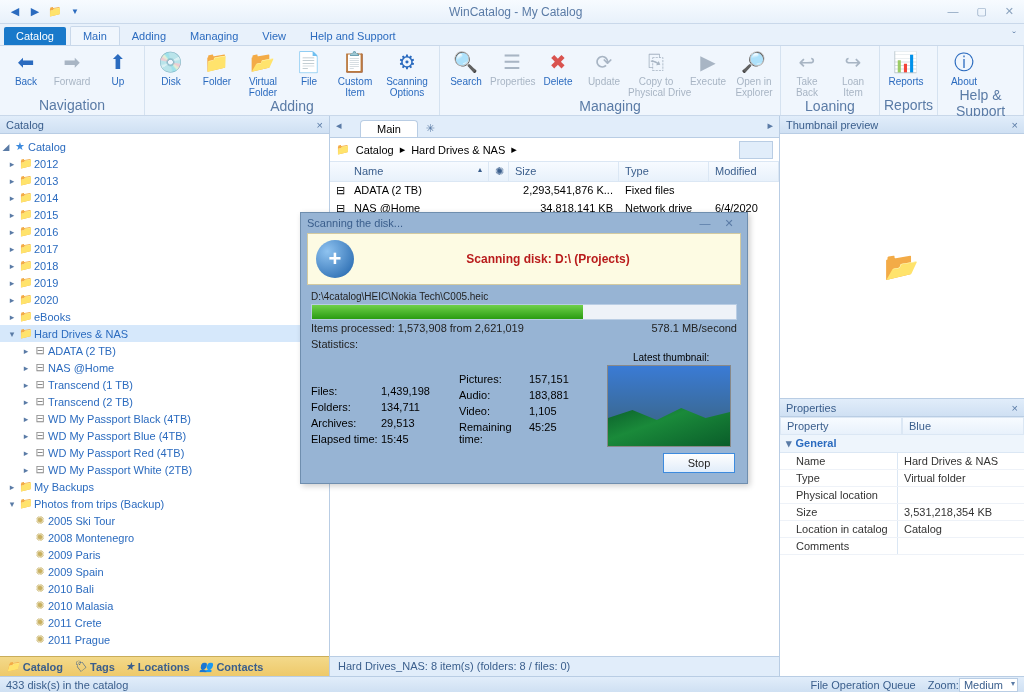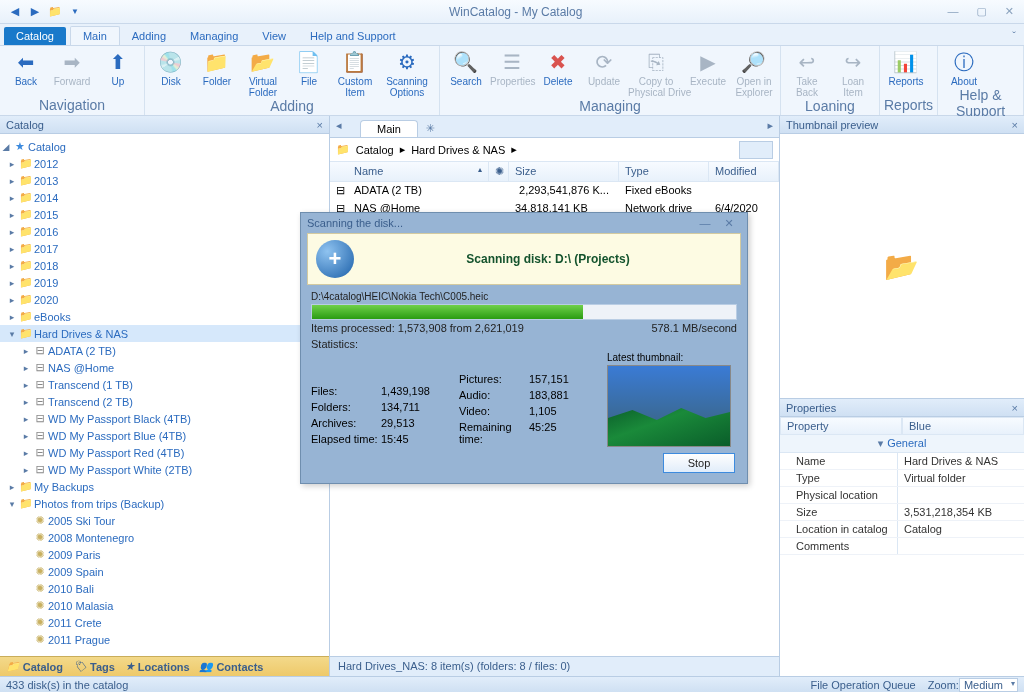--- a/index.html
+++ b/index.html
@@ -64,50 +64,50 @@
 .listbody { flex: 1; background: #fff; position: relative; }
 .center-status { height: 20px; background: #e1edfa; border-top: 1px solid #b9cde4; padding: 3px 8px; color: #3a5e8c; }
 
 
 .right { width: 244px; display: flex; flex-direction: column; background: #fff; }
 .thumb-body { flex: 1; display: flex; align-items: center; justify-content: center; }
 .thumb-body .foldericon { font-size: 28px; color: #3d8bde; }
 .props { border-top: 1px solid #b9cde4; display: flex; flex-direction: column; height: 278px;}
 .props-head { display: flex; }
 .props-head div { flex: 1; background: linear-gradient(#f7fbff,#e8f1fb); border: 1px solid #dbe7f4; padding: 2px 6px; color: #3a5e8c; }
-.prop-group { background: #eef5fc; color: #2b6bbf; font-weight: normal; padding: 2px 6px; border-bottom: 1px solid #dbe7f4; text-align: center; }
+.prop-group { background: #eef5fc; color: #2b6bbf; font-weight: bold; padding: 2px 6px; border-bottom: 1px solid #dbe7f4; }
 .prop-row { display: flex; border-bottom: 1px solid #eef2f8; }
 .prop-row .k { width: 118px; padding: 2px 6px 2px 16px; color: #333; border-right: 1px solid #dbe7f4; }
 .prop-row .v { flex: 1; padding: 2px 6px; color: #333; }
 
 
 .statusbar { position: absolute; bottom: 0; left: 0; right: 0; height: 16px; background: linear-gradient(#e1edfa,#cfe0f3); display: flex; align-items: center; padding: 0 6px; color: #3a5e8c; font-size: 10px; border-top: 1px solid #b9cde4; }
 .statusbar .spacer { flex: 1; }
 .statusbar .combo { border: 1px solid #b9cde4; background: #fff; padding: 0 14px 0 4px; position: relative; }
 .statusbar .combo::after { content: "▾"; position: absolute; right: 2px; font-size: 8px; color: #5a7ba6; }
 
 
 .modal { position: absolute; left: 300px; top: 212px; width: 448px; background: #97b4d4; border: 1px solid #6f8eae; box-shadow: 2px 2px 6px rgba(0,0,0,.2); }
 .modal-title { height: 20px; display: flex; align-items: center; padding: 0 6px; color: #3a5e8c; font-size: 11px; }
 .modal-title .spacer{flex:1;}
 .modal-title .wbtn { width: 24px; text-align: center; color: #5a7ba6; }
 .modal-banner { margin: 0 6px; background: #fdfbe3; border: 1px solid #d3caa0; height: 52px; display: flex; align-items: center; gap: 10px; padding: 0 8px; }
 .modal-banner .disc { width: 38px; height: 38px; border-radius: 50%; background: radial-gradient(circle at 30% 30%, #8fc3f0, #1b5fa8); display:flex;align-items:center;justify-content:center;color:#fff;font-size:22px;font-weight:bold;}
-.modal-banner .t { flex: 1; text-align: center; font-weight: bold; color: #14532d; font-size: 12px; }
+.modal-banner .t { flex: 1; text-align: center; font-weight: bold; color: #b91c1c; font-size: 12px; }
 .modal-path { padding: 6px 10px 2px 10px; color: #222; font-size: 10px; }
 .progress { margin: 0 10px; height: 16px; background: #eef2f8; border: 1px solid #b9cde4; position: relative; }
 .progress .bar { position: absolute; left: 0; top: 0; bottom: 0; width: 64%; background: linear-gradient(#6fd04a,#2a9c12); }
 .modal-row { display: flex; padding: 2px 10px; color: #222; font-size: 10px; gap: 32px; }
 .modal-row .l { flex: 1; } .modal-row .r { }
 .stats { display: flex; padding: 0 10px; gap: 8px; align-items: flex-end; }
 .stats .col { flex: 1; }
 .stats .row { display: flex; padding: 2px 0; font-size: 10px; }
 .stats .row .k { width: 70px; } .stats .row .v { }
 .latest { width: 130px; }
-.latest .cap { font-size: 10px; padding-bottom: 2px; }
+.latest .cap { font-size: 10px; padding-bottom: 2px; margin-left: 26px; }
 .latest .img { width: 124px; height: 82px; background: linear-gradient(#3a7bd5,#3a6073); border: 1px solid #888; position: relative; overflow: hidden; }
 .latest .img::before { content:""; position:absolute; bottom:0; left:0; right:0; height:50%; background: linear-gradient(160deg,#0a5d2a,#1a8a3a 40%,#0a5d2a); clip-path: polygon(0 30%, 20% 10%, 40% 35%, 60% 5%, 80% 30%, 100% 15%, 100% 100%, 0 100%);}
 .modal-btns { display: flex; justify-content: flex-end; padding: 6px 12px 10px 10px; }
 .modal-btns button { width: 72px; height: 20px; background: linear-gradient(#fefefe,#e1edfa); border: 1px solid #3d8bde; color: #222; }
 </style>
 </head>
 <body>
 
 <div class="titlebar">
   <div class="qat">
@@ -460,29 +460,29 @@
       <div class="col-gear">✺</div>
       <div class="col-size">Size</div>
       <div class="col-type">Type</div>
       <div class="col-mod">Modified</div>
     </div>
     <div class="listbody" id="listbody">
         <div class="listrow">
           <div class="col-icon">⊟</div>
           <div class="col-name">ADATA (2 TB)</div>
           <div class="col-gear"></div>
-          <div class="col-size" style="text-align:center">2,293,541,876 K...</div>
-          <div class="col-type">Fixed eBooks</div>
+          <div class="col-size" style="text-align:right">2,293,541,876 K...</div>
+          <div class="col-type">Fixed files</div>
           <div class="col-mod"></div>
         </div>
         <div class="listrow">
           <div class="col-icon">⊟</div>
           <div class="col-name">NAS @Home</div>
           <div class="col-gear"></div>
-          <div class="col-size" style="text-align:left">34,818,141 KB</div>
+          <div class="col-size" style="text-align:right">34,818,141 KB</div>
           <div class="col-type">Network drive</div>
           <div class="col-mod">6/4/2020</div>
         </div>
       </div>
     <div class="center-status">Hard Drives_NAS: 8 item(s) (folders: 8 / files: 0)</div>
   </div>
 
   <div class="right">
     <div class="panel-head">
         <span>Thumbnail preview</span>

